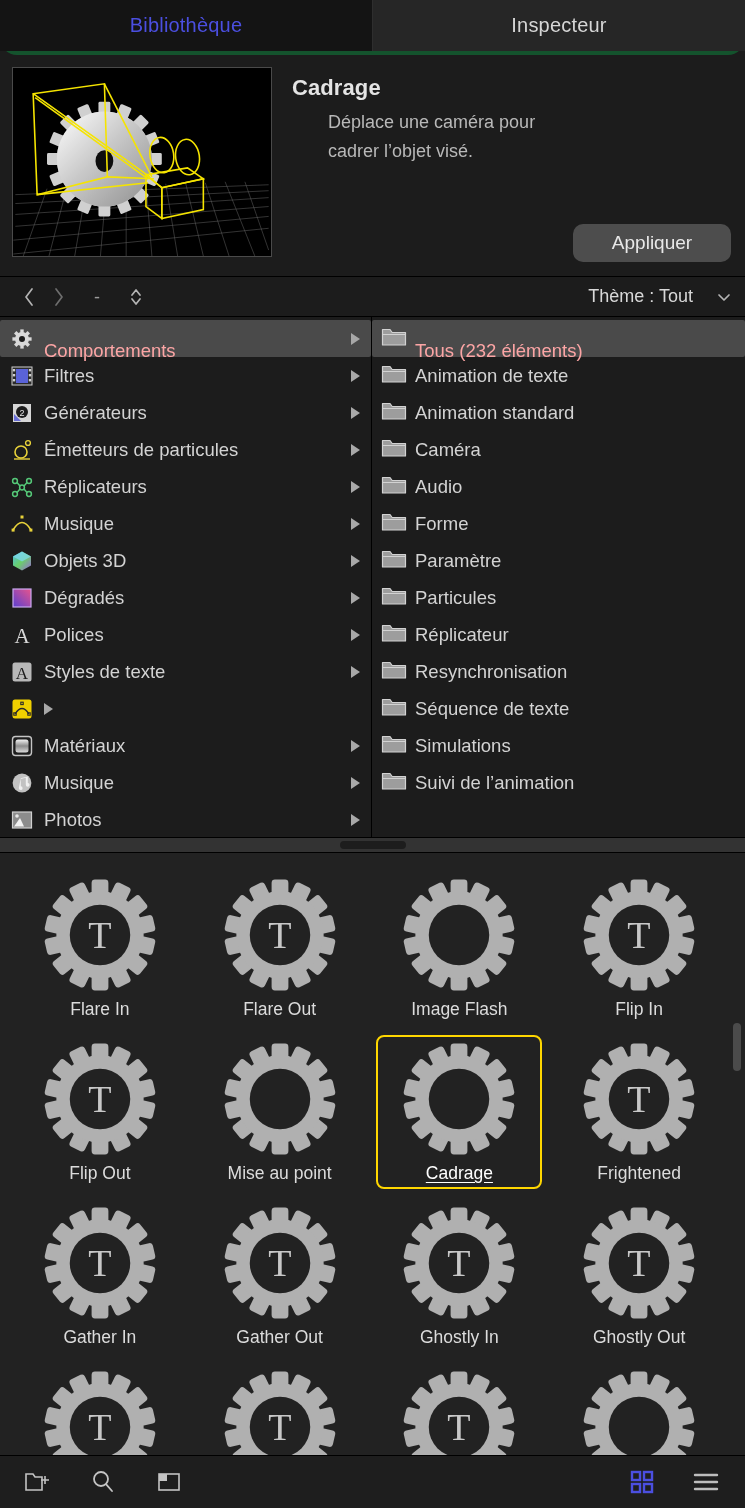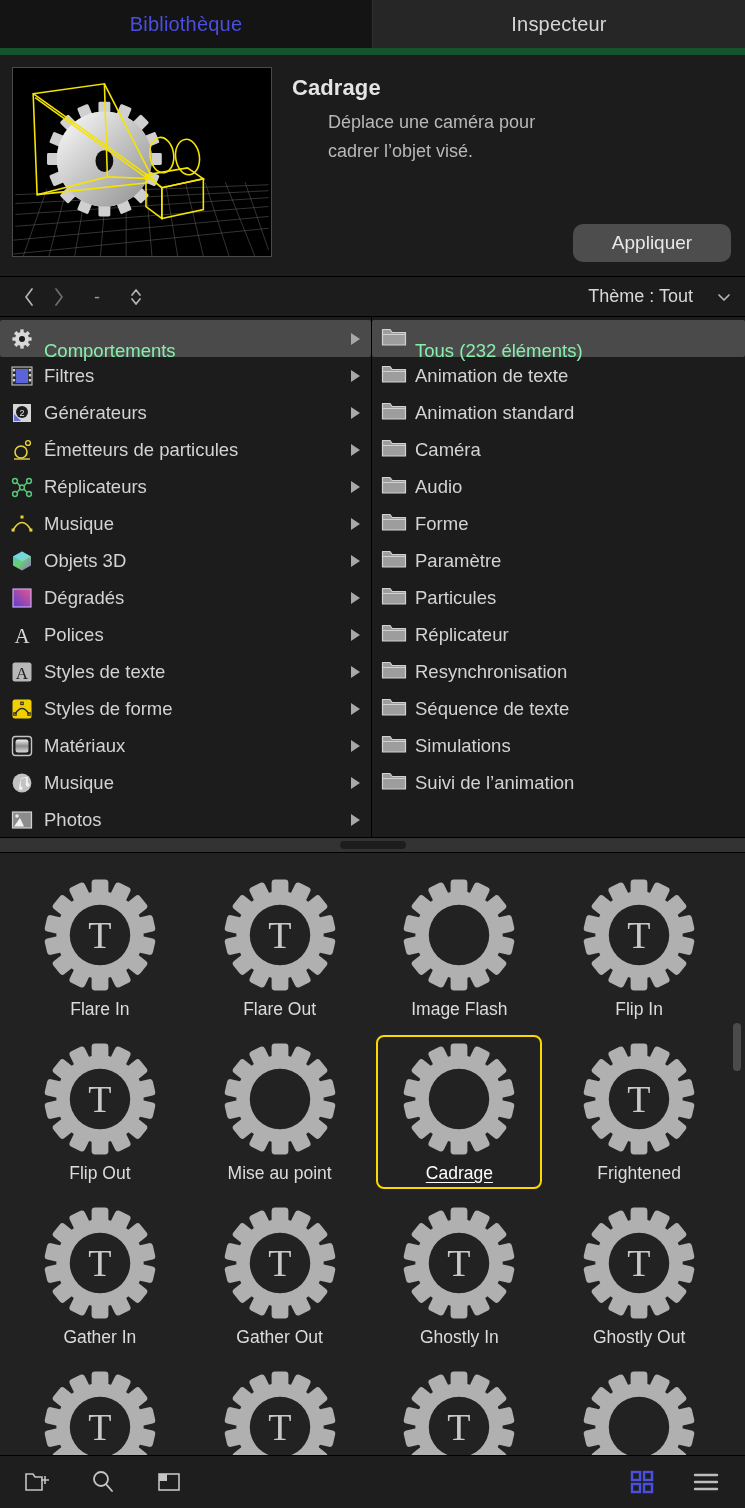--- a/index.html
+++ b/index.html
@@ -21,21 +21,22 @@
     display: flex;
     flex-direction: column;
   }
 
   
   .tabbar {
     height: 55px;
     min-height: 55px;
     display: flex;
     background: #14b8a6;
-    border-bottom: 7px solid #14532d;
+    border-bottom: 4px solid #14532d;
+    border-radius: 17px;
   }
   .tab {
     flex: 1;
     display: flex;
     align-items: center;
     justify-content: center;
     font-size: 20px;
     letter-spacing: .2px;
     color: #d6d6d6;
     cursor: default;
@@ -178,21 +179,21 @@
     align-items: center;
     justify-content: center;
   }
   .row .ico svg { display:block; }
   .row .lbl {
     font-size: 18.5px;
     color: #d3d3d3;
     white-space: nowrap;
     flex: 1;
   }
-  .row.selected .lbl { color: #86efac; margin-top: 24px; }
+  .row.selected .lbl { color: #fca5a5; margin-top: 24px; }
   .row .disc {
     width: 0; height: 0;
     border-left: 9px solid #a8a8a8;
     border-top: 6px solid transparent;
     border-bottom: 6px solid transparent;
     margin-right: 5px;
     flex-shrink: 0;
   }
 
   
@@ -571,21 +572,20 @@
             <svg width="22" height="22" viewBox="0 0 22 22">
               <rect x="1.5" y="1.5" width="19" height="19" rx="2.5" fill="#f0d000"></rect>
               <path d="M4 16 Q11 5 18 16" fill="none" stroke="#2a2a2a" stroke-width="1.3"></path>
               <g fill="none" stroke="#2a2a2a" stroke-width="1.1">
                 <rect x="2.8" y="14.8" width="2.4" height="2.4"></rect>
                 <rect x="16.8" y="14.8" width="2.4" height="2.4"></rect>
                 <rect x="9.8" y="4.2" width="2.4" height="2.4"></rect>
               </g>
             </svg>
           </span>
-          <span class="lbl">Styles de forme</span>
           <span class="disc"></span>
         </div>
         <div class="row">
           <span class="ico">
             <svg width="22" height="22" viewBox="0 0 22 22">
               <rect x="1.5" y="1.5" width="19" height="19" rx="3" fill="none" stroke="#c4c4c4" stroke-width="1.4"></rect>
               <defs>
                 <linearGradient id="mt" x1="0" y1="0" x2="0" y2="1">
                   <stop offset="0%" stop-color="#f2f2f2"></stop>
                   <stop offset="50%" stop-color="#8c8c8c"></stop>

